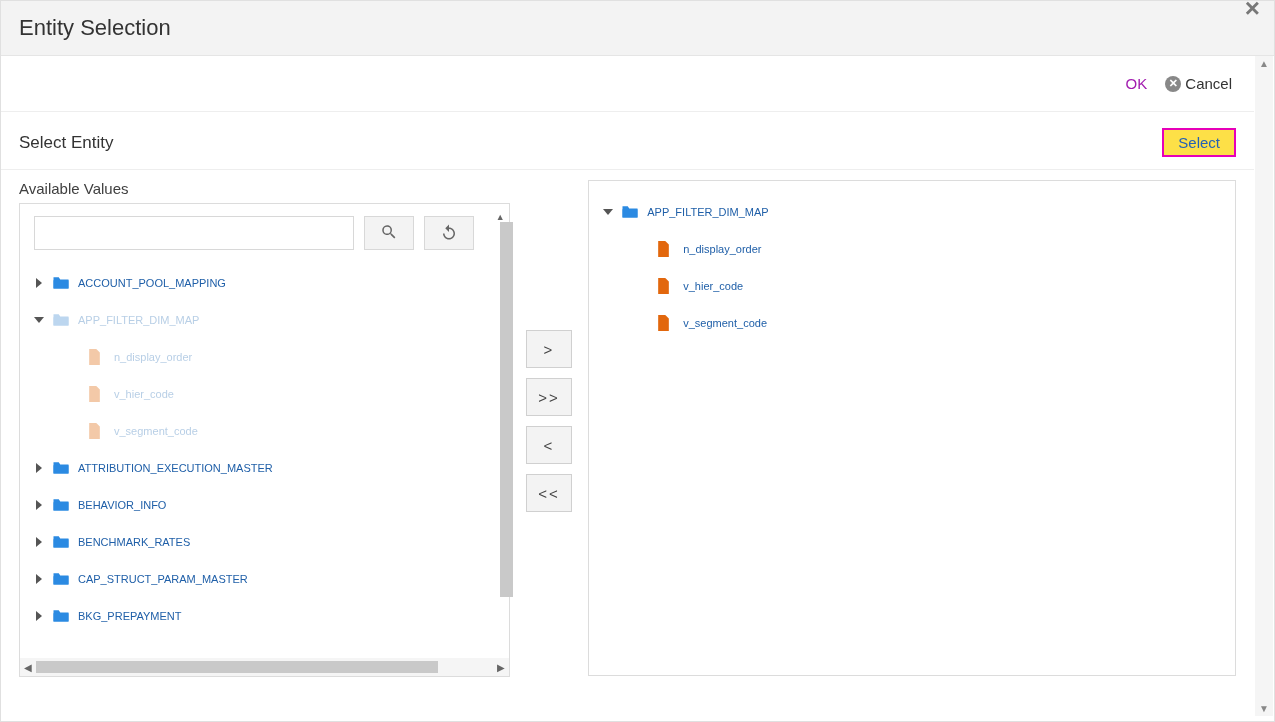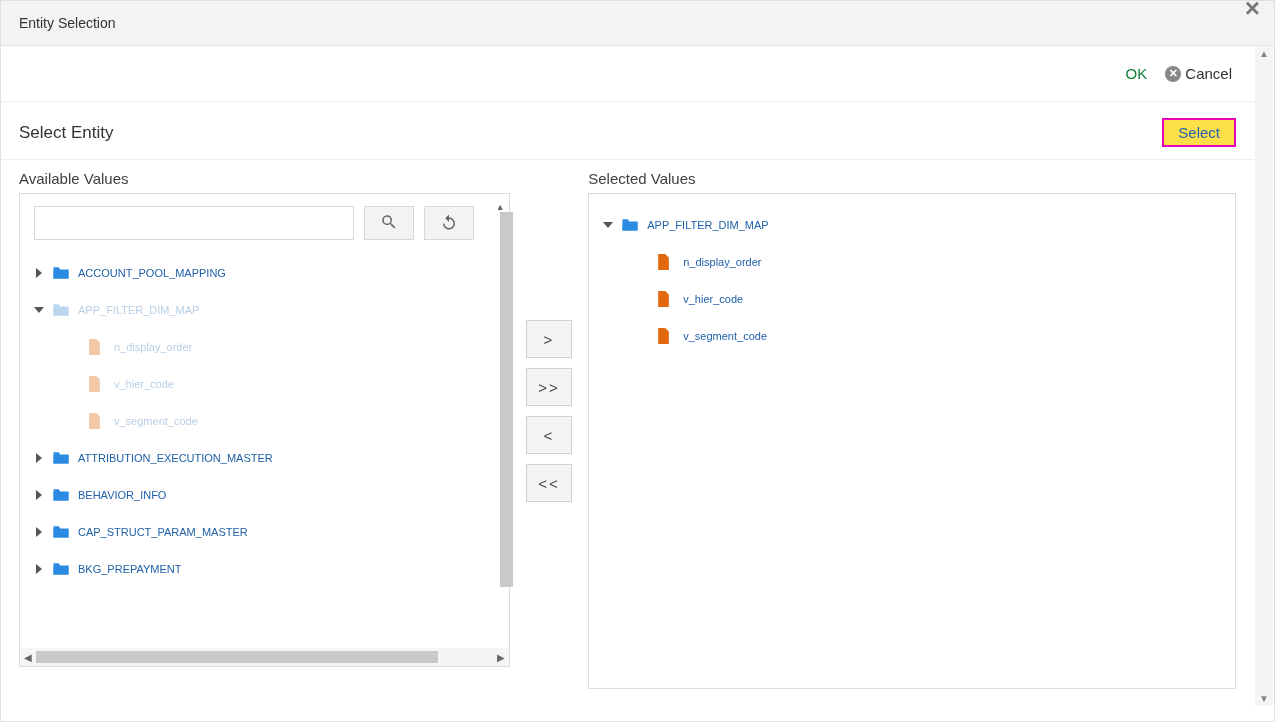--- a/index.html
+++ b/index.html
@@ -29,21 +29,21 @@
     font-weight: bold;
     cursor: pointer;
     line-height: 1;
   }
   .title-bar {
     background: #f3f3f3;
     padding: 14px 18px 14px 18px;
     border-bottom: 1px solid #e5e5e5;
   }
   .title-bar h1 {
-    font-size: 14px;
+    font-size: 22px;
     font-weight: 400;
     color: #333;
   }
   .body-wrap {
     position: relative;
     height: calc(722px - 62px);
     overflow: hidden;
   }
   .scroll-y {
     position: absolute;
@@ -69,21 +69,21 @@
   }
   .top-actions {
     height: 56px;
     display: flex;
     justify-content: flex-end;
     align-items: center;
     gap: 18px;
     padding-right: 22px;
     border-bottom: 1px solid #eee;
   }
-  .ok-text { color: #15803d; font-size: 15px; }
+  .ok-text { color: #a21caf; font-size: 15px; }
   .cancel-wrap {
     display: flex; align-items: center; gap: 4px; color: #333; font-size: 15px; cursor: pointer;
   }
   .cancel-circle {
     width: 16px; height: 16px; border-radius: 50%; background: #888; color: #fff;
     display: flex; align-items: center; justify-content: center; font-size: 11px; font-weight: bold;
   }
 
   .select-row {
     display: flex;
@@ -372,20 +372,32 @@
                 <div class="tree-row">
                   <span class="toggle ">
                     <svg viewBox="0 0 10 10">
                       <path d="M2 0l6 5-6 5z"></path>
                     </svg>
                   </span>
                   <span class="folder-icon"><svg viewBox="0 0 24 20">
                       <path fill="#2b8ae2" d="M2 3h7l2 3h11v12H2z"></path>
                       <rect fill="#2b8ae2" x="2" y="7" width="20" height="11"></rect>
                     </svg></span>
+                  <span class="tree-label">BENCHMARK_RATES</span>
+                </div>
+                <div class="tree-row">
+                  <span class="toggle ">
+                    <svg viewBox="0 0 10 10">
+                      <path d="M2 0l6 5-6 5z"></path>
+                    </svg>
+                  </span>
+                  <span class="folder-icon"><svg viewBox="0 0 24 20">
+                      <path fill="#2b8ae2" d="M2 3h7l2 3h11v12H2z"></path>
+                      <rect fill="#2b8ae2" x="2" y="7" width="20" height="11"></rect>
+                    </svg></span>
                   <span class="tree-label">CAP_STRUCT_PARAM_MASTER</span>
                 </div>
                 <div class="tree-row">
                   <span class="toggle ">
                     <svg viewBox="0 0 10 10">
                       <path d="M2 0l6 5-6 5z"></path>
                     </svg>
                   </span>
                   <span class="folder-icon"><svg viewBox="0 0 24 20">
                       <path fill="#2b8ae2" d="M2 3h7l2 3h11v12H2z"></path>
@@ -415,21 +427,20 @@
         </div>
 
         <div class="shuttle">
           <button>&gt;</button>
           <button>&gt;&gt;</button>
           <button>&lt;</button>
           <button>&lt;&lt;</button>
         </div>
 
         <div class="col selected">
-          <div class="col-header">Selected Values</div>
           <div class="panel">
             <div class="tree" id="sel-tree">
                 <div class="tree-row">
                   <span class="toggle open">
                     <svg viewBox="0 0 10 10">
                       <path d="M2 0l6 5-6 5z"></path>
                     </svg>
                   </span>
                   <span class="folder-icon"><svg viewBox="0 0 24 20">
                       <path fill="#2b8ae2" d="M2 3h7l2 3h11v12H2z"></path>

